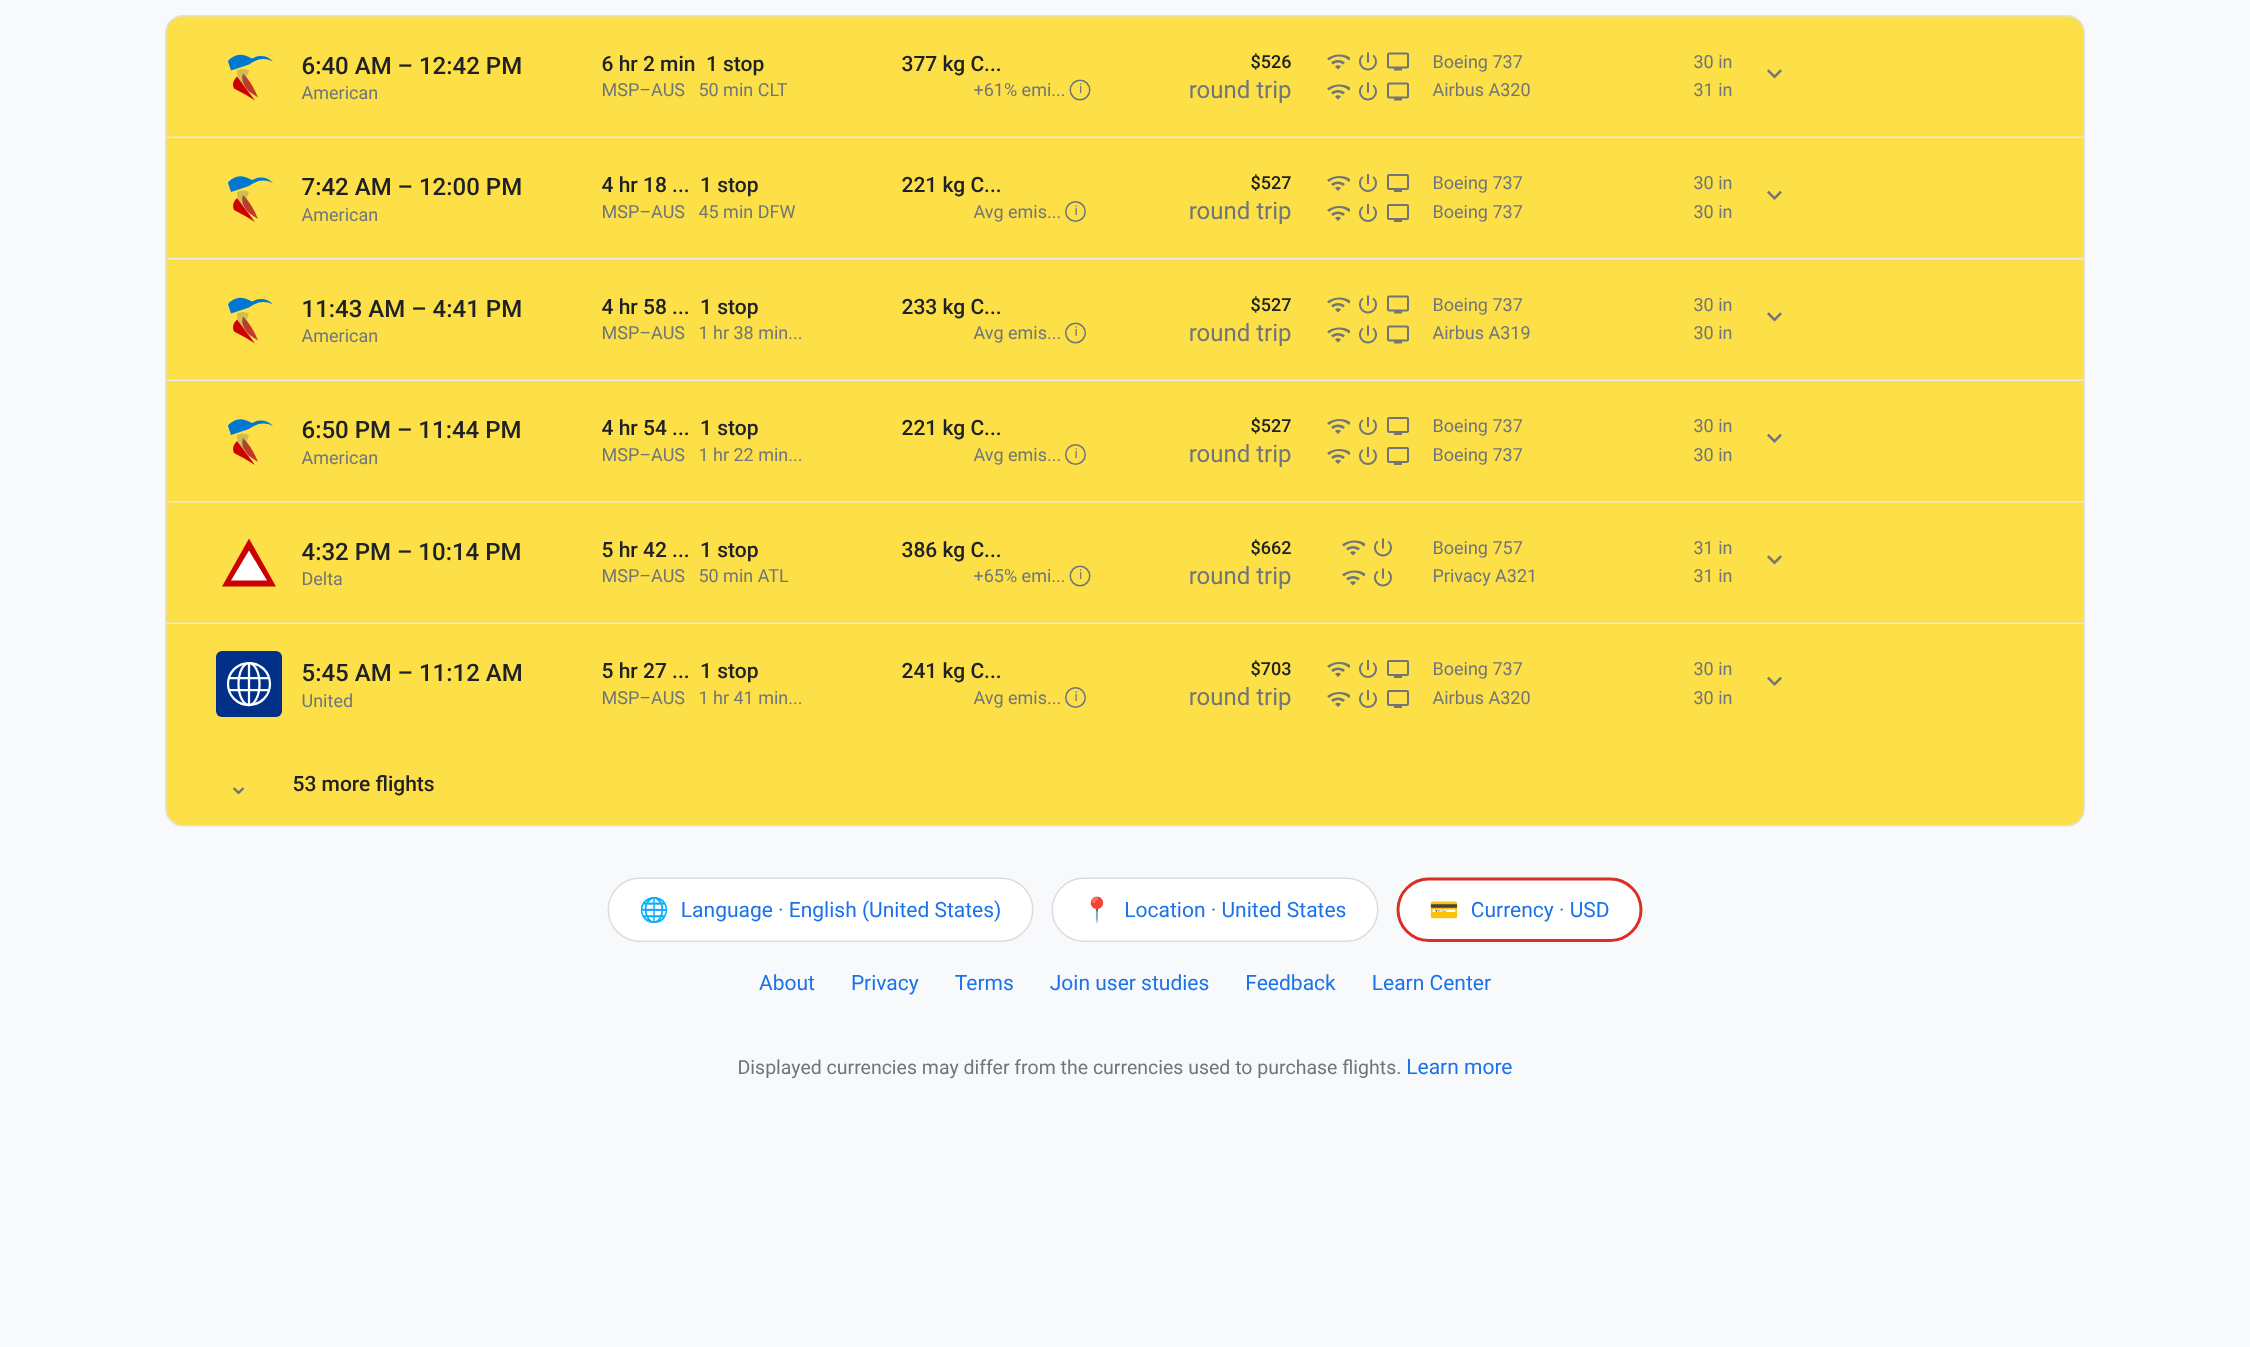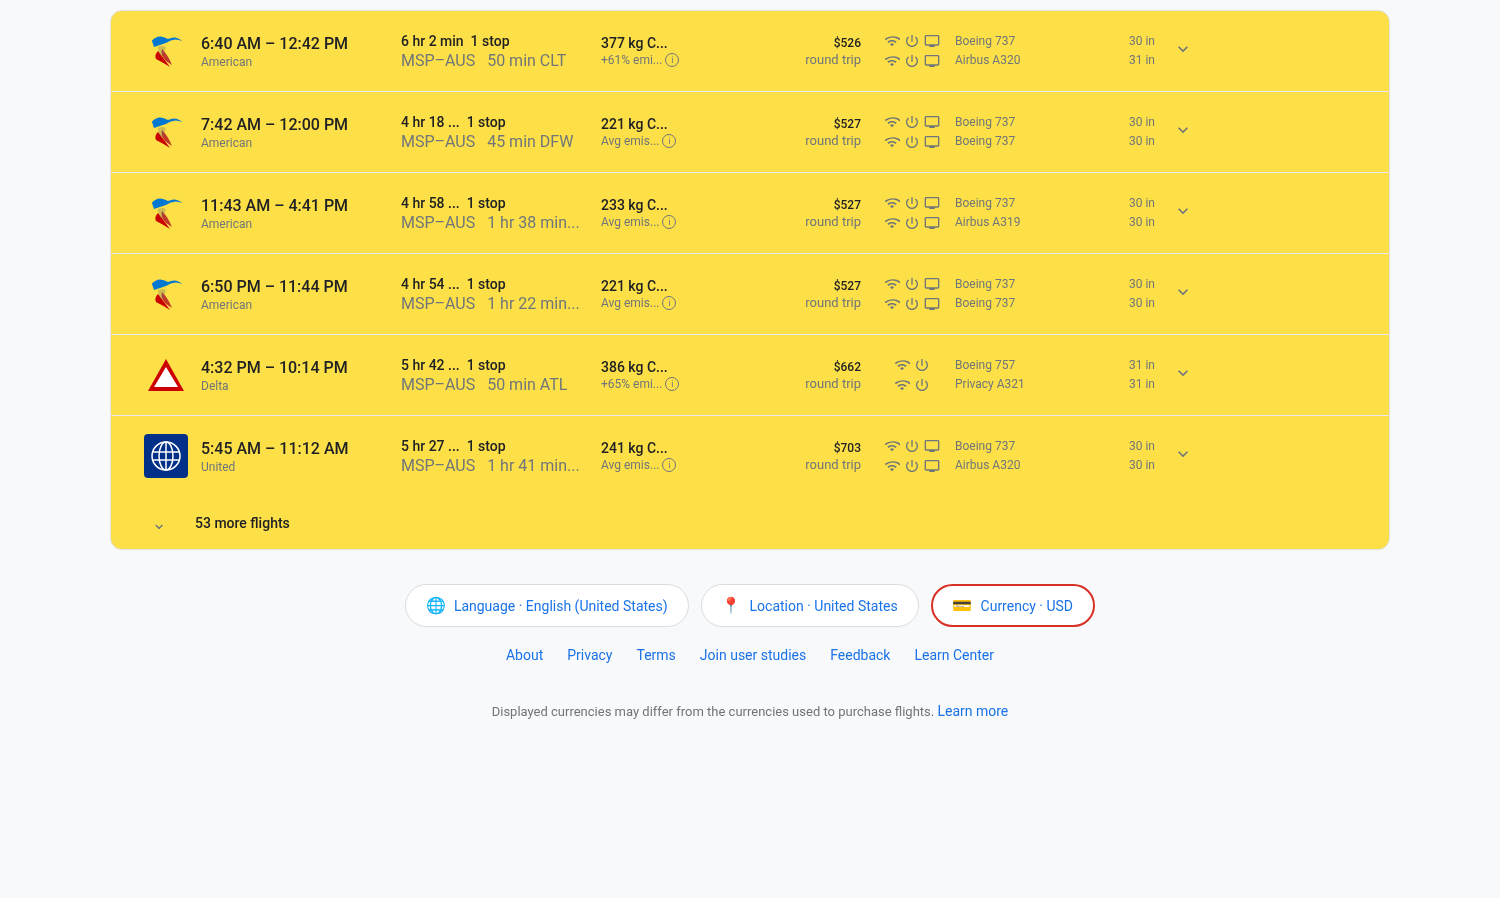--- a/index.html
+++ b/index.html
@@ -59,40 +59,41 @@
     .flight-duration-col {
       width: 200px;
       min-width: 180px;
     }
     .flight-duration {
       font-size: 14px;
       font-weight: 500;
       color: #202124;
     }
     .flight-route {
-      font-size: 16px;
+      font-size: 12px;
       color: #70757a;
       margin-top: 2px;
     }
     .flight-emissions-col {
       width: 140px;
       min-width: 130px;
     }
     .emissions-text {
       font-size: 14px;
       font-weight: 500;
       color: #202124;
     }
     .emissions-sub {
       font-size: 12px;
       color: #70757a;
       margin-top: 2px;
       display: flex;
       align-items: center;
       gap: 3px;
+      margin-left: 48px;
     }
     .info-icon {
       display: inline-flex;
       width: 14px;
       height: 14px;
       border: 1px solid #70757a;
       border-radius: 50%;
       align-items: center;
       justify-content: center;
       font-size: 9px;
@@ -102,21 +103,21 @@
       width: 120px;
       min-width: 100px;
       text-align: right;
     }
     .price {
       font-size: 12px;
       font-weight: 500;
       color: #202124;
     }
     .price-sub {
-      font-size: 13px;
+      font-size: 16px;
       color: #70757a;
       margin-top: 2px;
     }
     .flight-amenities-col {
       width: 70px;
       min-width: 60px;
       display: flex;
       flex-direction: column;
       align-items: center;
       gap: 4px;

